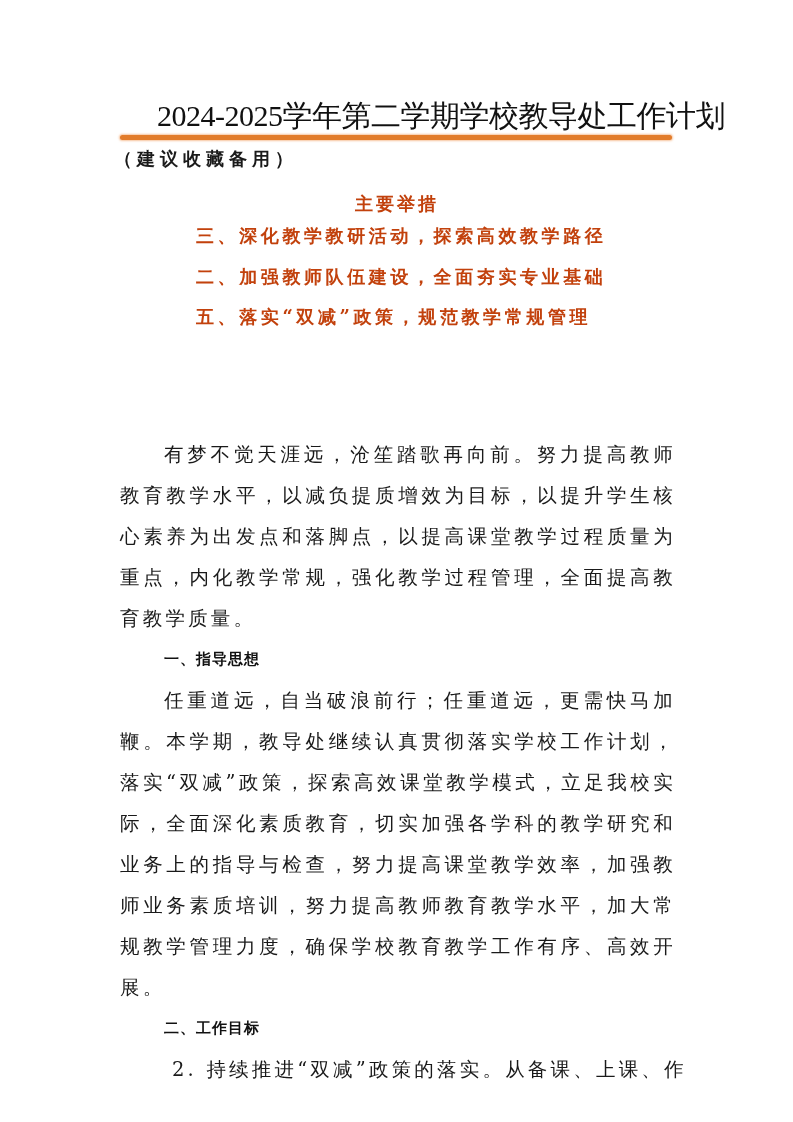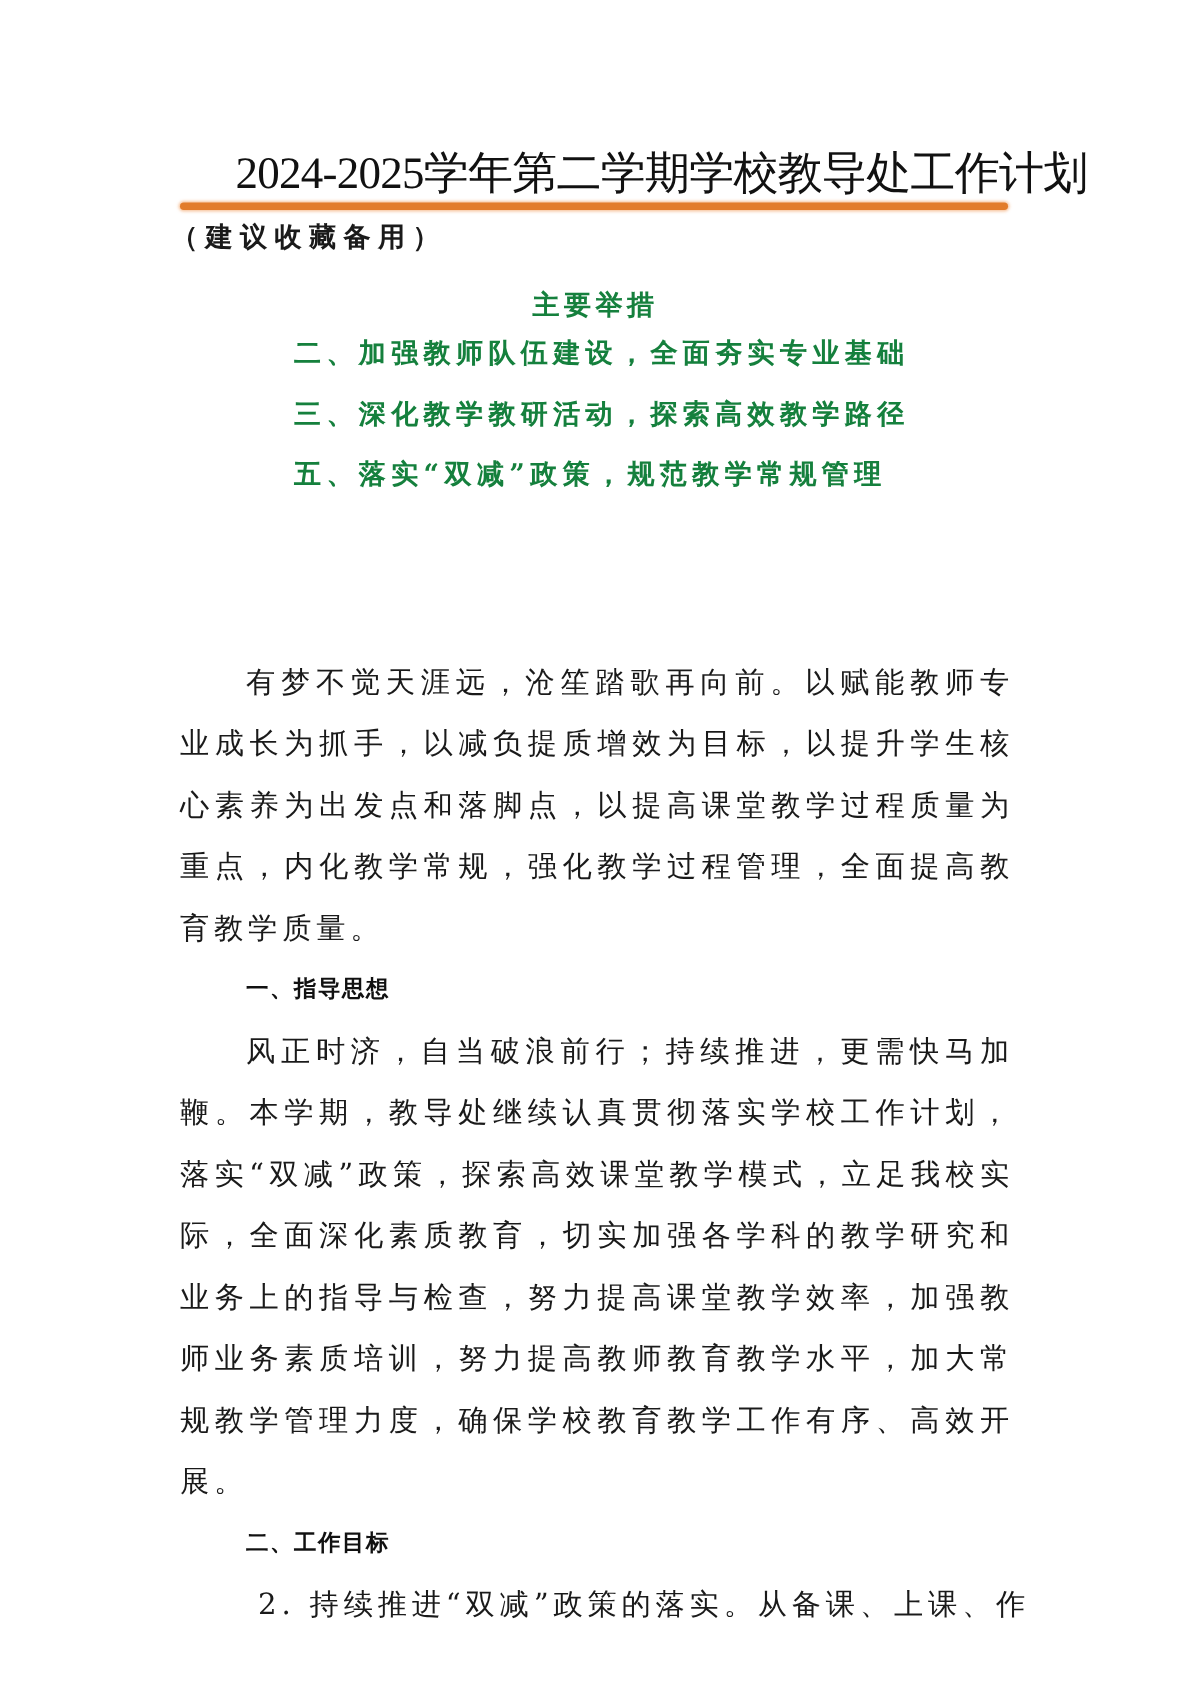--- a/index.html
+++ b/index.html
@@ -54,21 +54,21 @@
       line-height: 24px;
       letter-spacing: 5px;
       color: #1a1a1a;
       font-weight: bold;
     }
     .measures {
       position: absolute;
       left: 120px;
       top: 192px;
       width: 554px;
-      color: #15803d;
+      color: #c2410c;
       font-weight: bold;
     }
     .measures-heading {
       text-align: center;
       font-size: 18px;
       line-height: 24px;
       letter-spacing: 3px;
       height: 32px;
     }
     .measure-item {
@@ -113,28 +113,28 @@
 <body>
 
 <div class="page">
 
   <div class="title">2024-2025学年第二学期学校教导处工作计划</div>
   <div class="title-underline"></div>
   <div class="subtitle">（建议收藏备用）</div>
 
   <div class="measures">
     <div class="measures-heading">主要举措</div>
+    <div class="measure-item">三、深化教学教研活动，探索高效教学路径</div>
     <div class="measure-item">二、加强教师队伍建设，全面夯实专业基础</div>
-    <div class="measure-item">三、深化教学教研活动，探索高效教学路径</div>
     <div class="measure-item">五、落实“双减”政策，规范教学常规管理</div>
   </div>
 
   <div class="body">
-    <p class="para">有梦不觉天涯远，沧笙踏歌再向前。以赋能教师专业成长为抓手，以减负提质增效为目标，以提升学生核心素养为出发点和落脚点，以提高课堂教学过程质量为重点，内化教学常规，强化教学过程管理，全面提高教育教学质量。</p>
+    <p class="para">有梦不觉天涯远，沧笙踏歌再向前。努力提高教师教育教学水平，以减负提质增效为目标，以提升学生核心素养为出发点和落脚点，以提高课堂教学过程质量为重点，内化教学常规，强化教学过程管理，全面提高教育教学质量。</p>
 
     <p class="section-heading">一、指导思想</p>
-    <p class="para">风正时济，自当破浪前行；持续推进，更需快马加鞭。本学期，教导处继续认真贯彻落实学校工作计划，落实“双减”政策，探索高效课堂教学模式，立足我校实际，全面深化素质教育，切实加强各学科的教学研究和业务上的指导与检查，努力提高课堂教学效率，加强教师业务素质培训，努力提高教师教育教学水平，加大常规教学管理力度，确保学校教育教学工作有序、高效开展。</p>
+    <p class="para">任重道远，自当破浪前行；任重道远，更需快马加鞭。本学期，教导处继续认真贯彻落实学校工作计划，落实“双减”政策，探索高效课堂教学模式，立足我校实际，全面深化素质教育，切实加强各学科的教学研究和业务上的指导与检查，努力提高课堂教学效率，加强教师业务素质培训，努力提高教师教育教学水平，加大常规教学管理力度，确保学校教育教学工作有序、高效开展。</p>
 
     <p class="section-heading">二、工作目标</p>
     <p class="numbered">2. 持续推进“双减”政策的落实。从备课、上课、作</p>
   </div>
 
 </div>
 
 </body></html>

